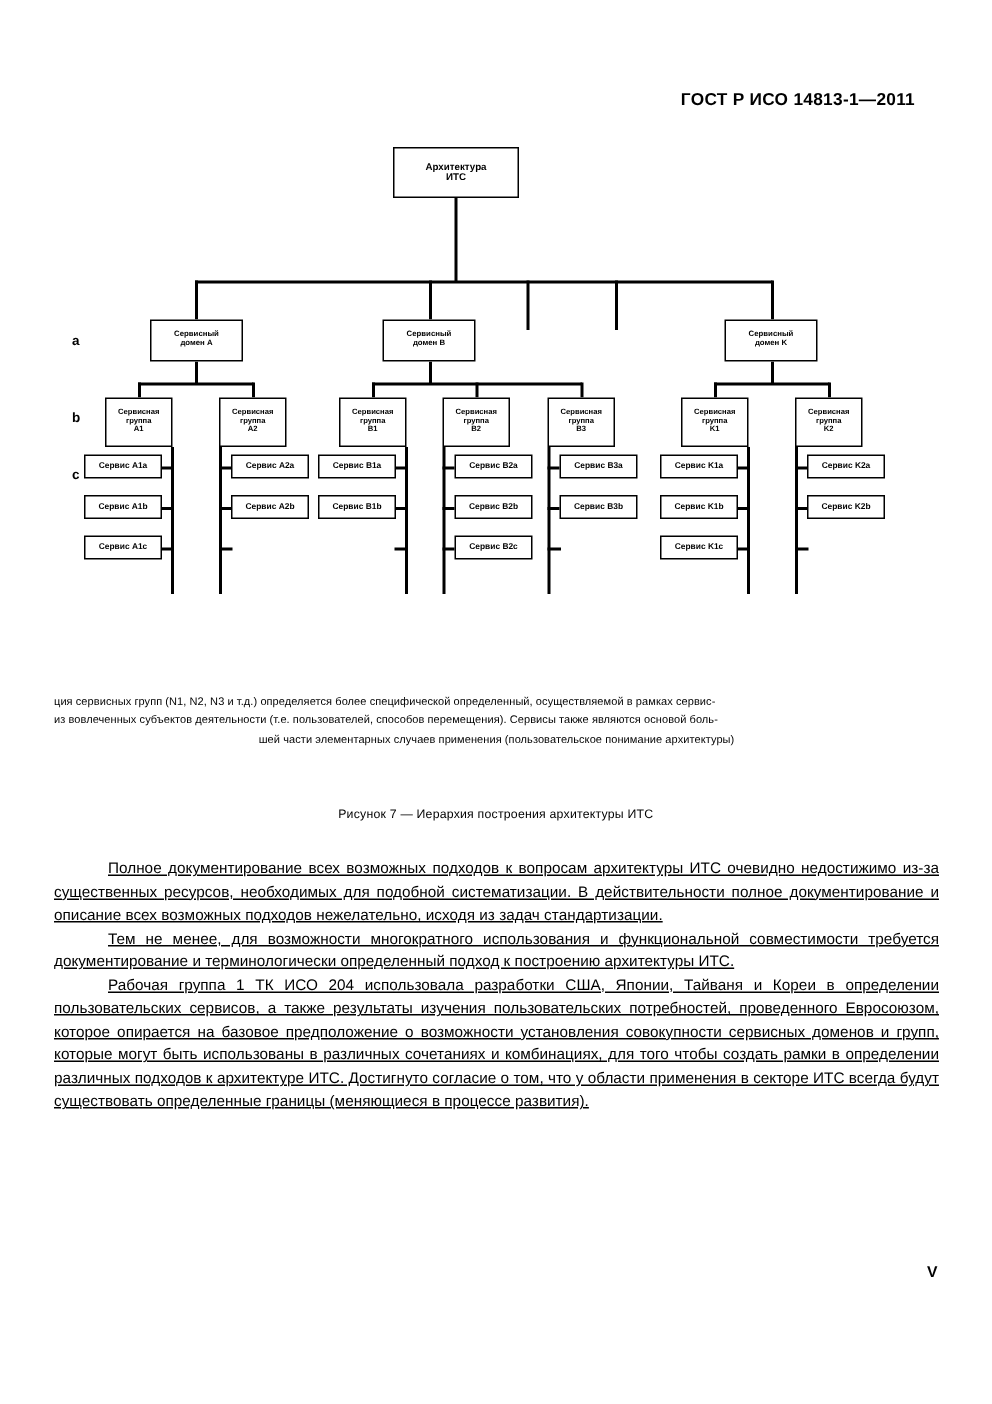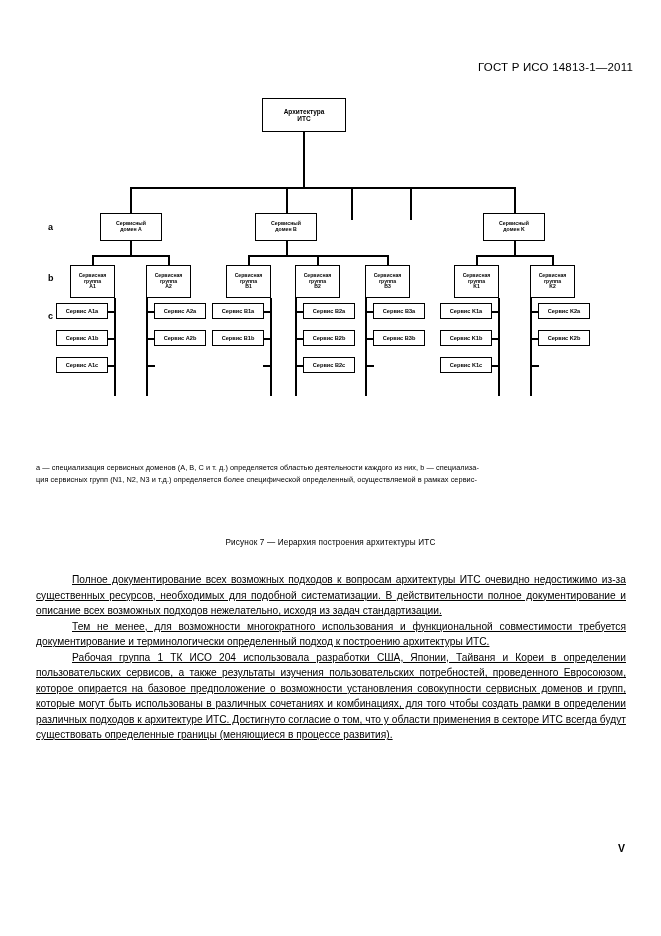--- a/index.html
+++ b/index.html
@@ -6,22 +6,22 @@
   body{
     width:661px;height:936px;position:relative;overflow:hidden;
     font-family:"Liberation Sans", sans-serif;
     color:#000;
     -webkit-font-smoothing:none;
   }
   .page{position:absolute;left:0;top:0;width:661px;height:936px;}
 
   
   .hdr{
-    position:absolute;right:28px;top:61px;
-    font-size:11.5px;font-weight:normal;letter-spacing:.2px;
+    position:absolute;right:51px;top:61px;
+    font-size:11.5px;font-weight:bold;letter-spacing:.2px;
     white-space:nowrap;
   }
 
   
   .diagram{position:absolute;left:0;top:90px;width:661px;height:370px;}
 
   .box{
     position:absolute;border:1.6px solid #000;background:#fff;
     box-sizing:border-box;display:flex;align-items:center;justify-content:center;
     text-align:center;line-height:1.08;font-weight:bold;z-index:3;
@@ -245,22 +245,23 @@
     <div class="box svc" style="left:538px;top:213px;width:52px;height:16px;">
       <span>Сервис K2a</span>
       </div>
     <div class="box svc" style="left:538px;top:240px;width:52px;height:16px;">
       <span>Сервис K2b</span>
       </div>
 
   </div>
 
   <div class="figcap">
-    <p>a — специализация сервисных доменов (А, В, С и т. д.) определяется областью деятельности каждого из них, b — специализа-</p>
     <p>ция сервисных групп (N1, N2, N3 и т.д.) определяется более специфической определенный, осуществляемой в рамках сервис-</p>
+    <p>из вовлеченных субъектов деятельности (т.е. пользователей, способов перемещения). Сервисы также являются основой боль-</p>
+    <p class="lastline">шей части элементарных случаев применения (пользовательское понимание архитектуры)</p>
   </div>
 
   <div class="figtitle">Рисунок 7 —  Иерархия построения архитектуры ИТС</div>
 
   <div class="body">
     <p>Полное документирование всех возможных подходов к вопросам архитектуры ИТС очевидно недостижимо из-за существенных ресурсов, необходимых для подобной систематизации. В действительности полное документирование и описание всех возможных подходов нежелательно, исходя из задач стандартизации.</p>
     <p>Тем не менее, для возможности многократного использования и функциональной совместимости требуется документирование и терминологически определенный подход к построению архитектуры ИТС.</p>
     <p>Рабочая группа 1 ТК ИСО 204 использовала разработки США, Японии, Тайваня и Кореи в определении пользовательских сервисов, а также результаты изучения пользовательских потребностей, проведенного Евросоюзом, которое опирается на базовое предположение о возможности установления совокупности сервисных доменов и групп, которые могут быть использованы в различных сочетаниях и комбинациях, для того чтобы создать рамки в определении различных подходов к архитектуре ИТС. Достигнуто согласие о том, что у области применения в секторе ИТС всегда будут существовать определенные границы (меняющиеся в процессе развития).</p>
   </div>
 

